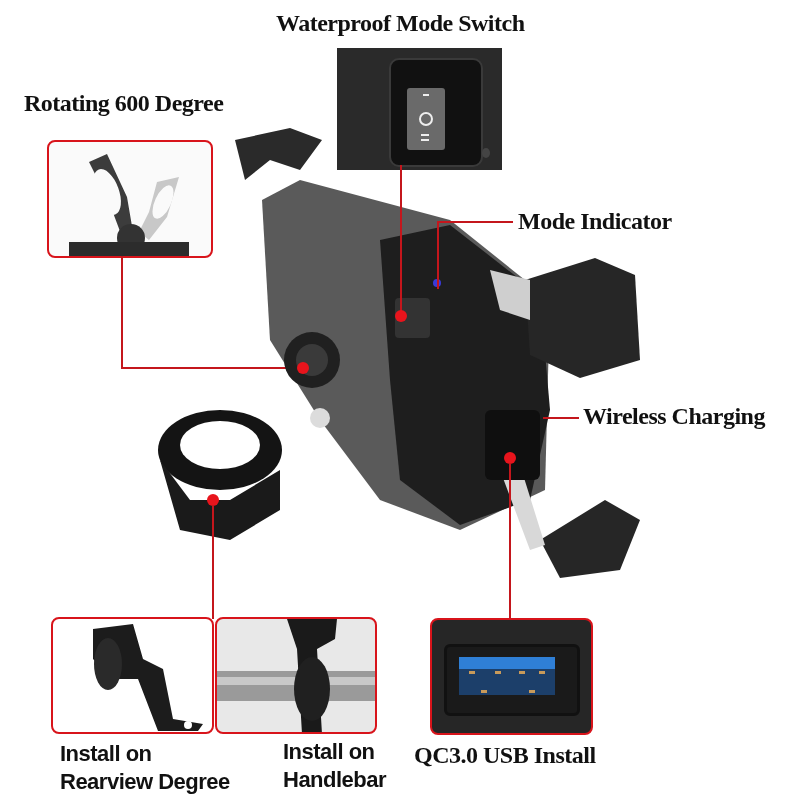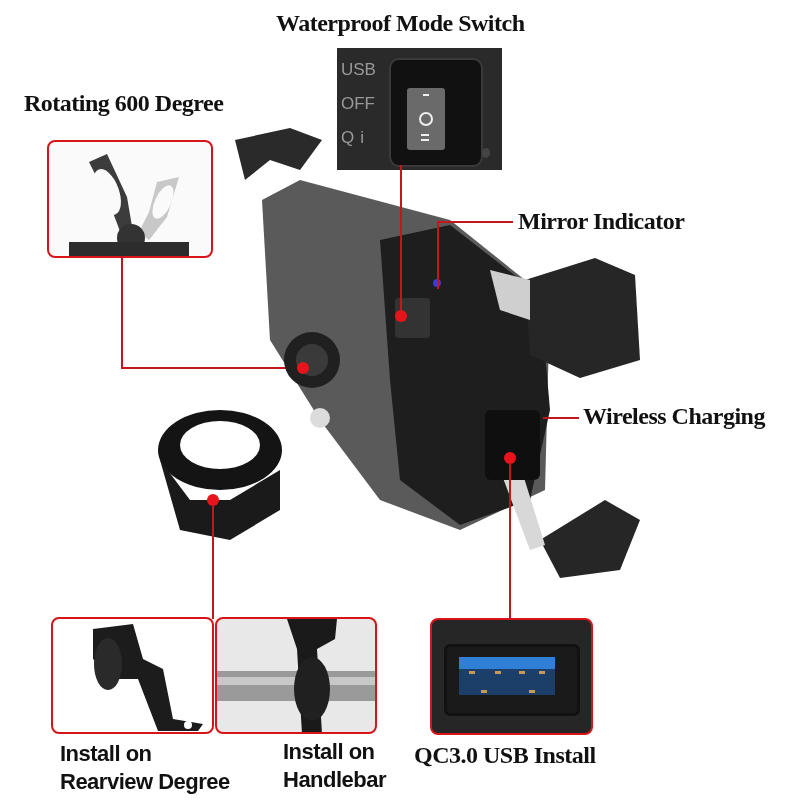--- a/index.html
+++ b/index.html
@@ -11,29 +11,24 @@
   .callout-box { position: absolute; border: 2px solid #d8141b; border-radius: 8px; overflow: hidden; box-sizing: border-box; }
   .line { position: absolute; background: #c4161c; }
   .dot { position: absolute; width: 12px; height: 12px; border-radius: 50%; background: #e8141c; }
   svg { display: block; }
 </style>
 </head>
 <body>
 
 <div class="label lbl-lg" style="left:276px; top:10px;">Waterproof  Mode Switch</div>
 <div class="label lbl-lg" style="left:24px; top:90px;">Rotating 600 Degree</div>
-<div class="label lbl-lg" style="left:518px; top:208px;">Mirror Indicator</div>
+<div class="label lbl-lg" style="left:518px; top:208px;">Mode Indicator</div>
 <div class="label lbl-lg" style="left:583px; top:403px;text-align:center;">Wireless Charging</div>
 
 <div style="position:absolute; left:337px; top:48px; width:165px; height:122px; background:#2a2a2a; overflow:hidden;">
-  <div style="position:absolute; left:4px; top:12px; color:#999; font-size:17px; line-height:20px;">
-    <div>USB</div>
-    <div style="margin-top:14px;">OFF</div>
-    <div style="margin-top:14px; letter-spacing:6px;">Qi</div>
-  </div>
   <div style="position:absolute; left:52px; top:10px; width:90px; height:105px; background:#111; border-radius:10px; border:2px solid #3a3a3a;">
     <div style="position:absolute; left:16px; top:28px; width:38px; height:62px; background:#6a6a6a; border-radius:3px;">
       <div style="position:absolute; left:16px; top:6px; width:6px; height:2px; background:#eee;"></div>
       <div style="position:absolute; left:12px; top:24px; width:10px; height:10px; border:2px solid #eee; border-radius:50%;"></div>
       <div style="position:absolute; left:14px; top:46px; width:8px; height:2px; background:#eee;"></div>
       <div style="position:absolute; left:14px; top:51px; width:8px; height:2px; background:#eee;"></div>
     </div>
   </div>
   <div style="position:absolute; left:145px; top:100px; width:8px; height:10px; background:#444; border-radius:50%;"></div>
 </div>

